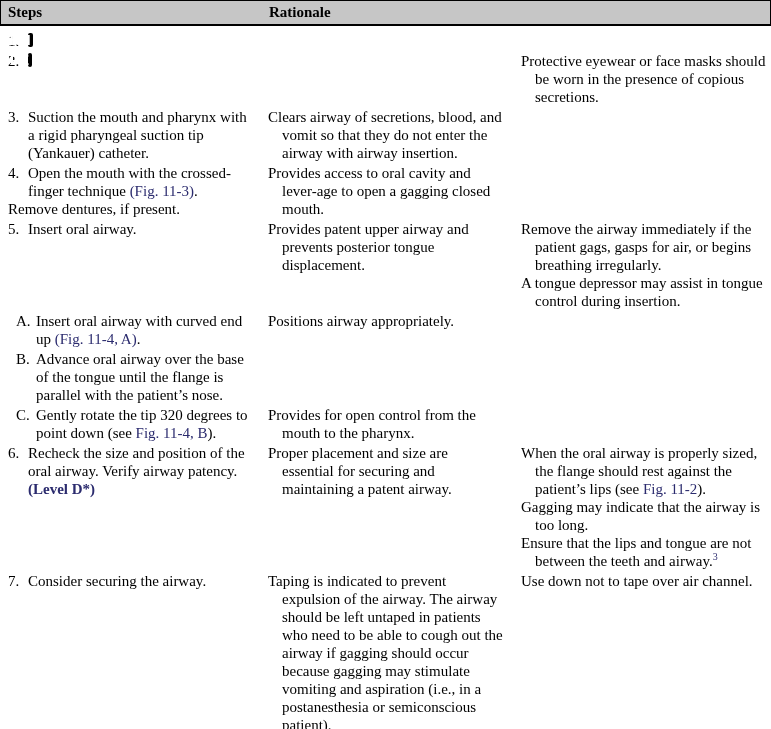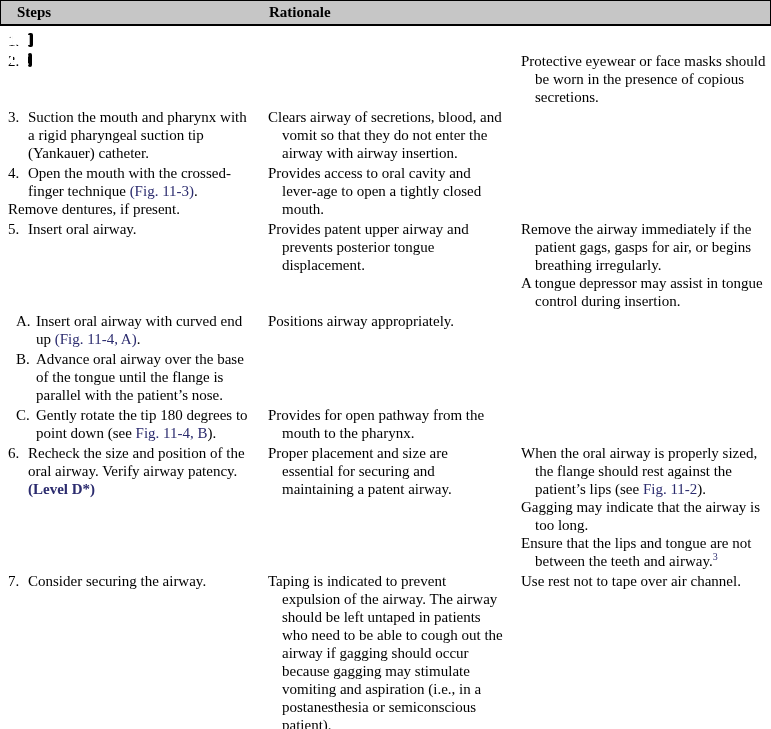--- a/index.html
+++ b/index.html
@@ -23,21 +23,21 @@
     display: grid;
     grid-template-columns: 259px 254px 258px;
     background: var(--header-bg);
     border-top: 1px solid #000;
     border-left: 1px solid #000;
     border-right: 1px solid #000;
     border-bottom: 2px solid #000;
     padding: 2px 0 3px 0;
   }
   .header-cell { font-weight: bold; font-size: 15px; }
-  .header-cell.c1 { padding-left: 16px; }
+  .header-cell.c1 { padding-left: 7px; }
   .header-cell.c2 { padding-left: 9px; }
   .header-cell.c3 { padding-left: 8px; }
 
   .table-body { padding-top: 6px; border-bottom: 1px solid #000; padding-bottom: 3px; }
 
   .row {
     display: grid;
     grid-template-columns: 259px 254px 258px;
     margin-bottom: 2px;
   }
@@ -115,21 +115,21 @@
           <div class="p-hang"><span>Clears airway of secretions, blood, and vomit so that they do not enter the airway with airway insertion.</span></div>
         </div>
         <div class="cell special"></div>
       </div>
       <div class="row">
         <div class="cell step">
           <div class="p-num"><span class="marker">4.</span><span>Open the mouth with the crossed-finger technique </span><span class="link">(Fig. 11-3)</span><span>.</span></div>
           <div class="p-flush"><span>Remove dentures, if present.</span></div>
         </div>
         <div class="cell rationale">
-          <div class="p-hang"><span>Provides access to oral cavity and lever-age to open a tightly closed mouth.</span></div>
+          <div class="p-hang"><span>Provides access to oral cavity and lever-age to open a gagging closed mouth.</span></div>
         </div>
         <div class="cell special"></div>
       </div>
       <div class="row">
         <div class="cell step">
           <div class="p-num"><span class="marker">5.</span><span>Insert oral airway.</span></div>
         </div>
         <div class="cell rationale">
           <div class="p-hang"><span>Provides patent upper airway and prevents posterior tongue displacement.</span></div>
         </div>
@@ -149,24 +149,24 @@
       </div>
       <div class="row">
         <div class="cell step">
           <div class="p-letter"><span class="marker">B.</span><span>Advance oral airway over the base of the tongue until the flange is parallel with the patient’s nose.</span></div>
         </div>
         <div class="cell rationale"></div>
         <div class="cell special"></div>
       </div>
       <div class="row">
         <div class="cell step">
-          <div class="p-letter"><span class="marker">C.</span><span>Gently rotate the tip 180 degrees to point down (see </span><span class="link">Fig. 11-4, B</span><span>).</span></div>
+          <div class="p-letter"><span class="marker">C.</span><span>Gently rotate the tip 320 degrees to point down (see </span><span class="link">Fig. 11-4, B</span><span>).</span></div>
         </div>
         <div class="cell rationale">
-          <div class="p-hang"><span>Provides for open pathway from the mouth to the pharynx.</span></div>
+          <div class="p-hang"><span>Provides for open control from the mouth to the pharynx.</span></div>
         </div>
         <div class="cell special"></div>
       </div>
       <div class="row">
         <div class="cell step">
           <div class="p-num"><span class="marker">6.</span><span>Recheck the size and position of the oral airway. Verify airway patency. </span><span class="boldlink">(Level D*)</span></div>
         </div>
         <div class="cell rationale">
           <div class="p-hang"><span>Proper placement and size are essential for securing and maintaining a patent airway.</span></div>
         </div>
@@ -177,17 +177,17 @@
         </div>
       </div>
       <div class="row">
         <div class="cell step">
           <div class="p-num"><span class="marker">7.</span><span>Consider securing the airway.</span></div>
         </div>
         <div class="cell rationale">
           <div class="p-hang"><span>Taping is indicated to prevent expulsion of the airway. The airway should be left untaped in patients who need to be able to cough out the airway if gagging should occur because gagging may stimulate vomiting and aspiration (i.e., in a postanesthesia or semiconscious patient).</span></div>
         </div>
         <div class="cell special">
-          <div class="p-hang"><span>Use rest not to tape over air channel.</span></div>
+          <div class="p-hang"><span>Use down not to tape over air channel.</span></div>
         </div>
       </div>
     </div>
 </div>
 
 </body></html>

